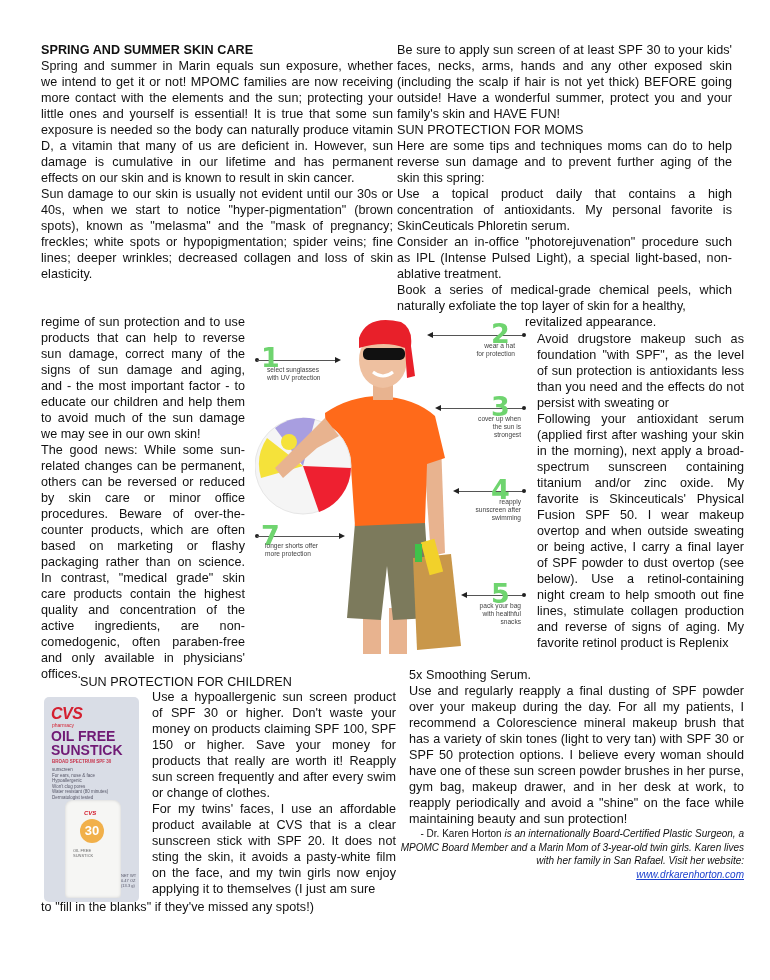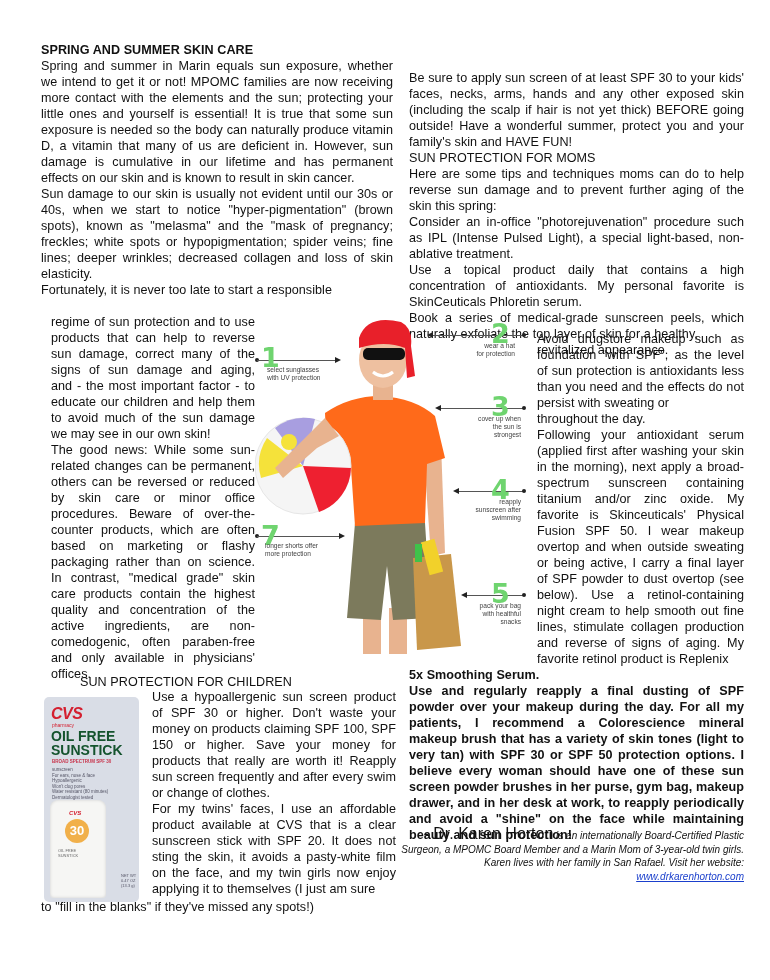--- a/index.html
+++ b/index.html
@@ -6,32 +6,32 @@
   body { width: 770px; height: 980px; position: relative; overflow: hidden;
          font-family: "DejaVu Sans", sans-serif; color: #111; }
   .page { position: absolute; left: 0; top: 0; width: 770px; height: 980px; }
   .txt { font-family: "Liberation Sans", sans-serif; font-size: 12.6px; line-height: 16px;
          text-align: justify; text-align-last: left; letter-spacing: 0.05px; }
   .abs { position: absolute; }
   p { margin: 0; }
   .heading-bold { font-weight: bold; }
   
   #col-left-top { left: 41px; top: 42px; width: 352px; }
-  #col-left-mid { left: 51px; top: 314px; width: 204px; }
+  #col-left-mid { left: 41px; top: 314px; width: 204px; }
   #col-left-bottom-head { left: 41px; top: 674px; width: 352px; margin-left: 39px; }
   #cvs-box { left: 44px; top: 697px; width: 95px; height: 205px; }
   #col-left-children { left: 152px; top: 689px; width: 244px; }
   #col-left-tail { left: 41px; top: 899px; width: 352px; }
   
-  #col-right-top { left: 409px; top: 42px; width: 335px; margin-top: 28px; }
+  #col-right-top { left: 397px; top: 42px; width: 335px; }
   #col-right-mid { left: 537px; top: 331px; width: 207px; }
-  #col-right-after { left: 409px; top: 667px; width: 335px; font-weight: bold; }
+  #col-right-after { left: 409px; top: 667px; width: 335px; }
   #byline { left: 400px; top: 827px; width: 344px; font-family: "Liberation Sans", sans-serif;
             font-size: 10px; line-height: 13.5px; text-align: right; font-style: italic; }
-  #byline .name { font-style: normal; font-size: 16px; }
+  #byline .name { font-style: normal; font-size: 10px; }
   #byline a { color: #1a3fcc; text-decoration: underline; margin-top: 7px; }
 
   
   #illustration { left: 255px; top: 318px; width: 272px; height: 340px; }
   .callout { position: absolute; font-family: "Liberation Sans", sans-serif; font-size: 6.6px;
              line-height: 8px; color: #444; }
   .callout .num { position: absolute; font-family: "DejaVu Sans", sans-serif; font-weight: bold;
                   font-size: 27px; color: #6fd46f; line-height: 27px; }
   .callout .line { position: absolute; height: 1px; background: #555; }
   .callout .dot { position: absolute; width: 4px; height: 4px; border-radius: 50%; background: #222; }
@@ -40,47 +40,46 @@
   .callout .lbl { position: absolute; white-space: pre; }
 
   
   .cvs-card { position: absolute; left: 0; top: 0; width: 95px; height: 205px; background: #d9dde6;
               border-radius: 5px; }
   .cvs-logo { position: absolute; left: 7px; top: 8px; font-family: "Liberation Sans", sans-serif;
               font-weight: bold; font-size: 16px; color: #d42030; font-style: italic; letter-spacing: -0.5px; }
   .cvs-pharm { position: absolute; left: 8px; top: 25px; font-size: 5px; color: #d42030;
                font-family: "Liberation Sans", sans-serif; }
   .cvs-title { position: absolute; left: 7px; top: 32px; font-family: "Liberation Sans", sans-serif;
-               font-weight: bold; font-size: 14px; line-height: 14px; color: #14532d; }
+               font-weight: bold; font-size: 14px; line-height: 14px; color: #701a75; }
   .cvs-spf-red { position: absolute; left: 8px; top: 62px; font-size: 4.5px; color: #c8324a;
                  font-family: "Liberation Sans", sans-serif; font-weight: bold; }
   .cvs-small { position: absolute; left: 8px; top: 70px; font-size: 4.5px; color: #556;
                font-family: "Liberation Sans", sans-serif; line-height: 5.5px; }
-  .cvs-stick { position: absolute; left: 6px; top: 103px; width: 56px; height: 98px;
+  .cvs-stick { position: absolute; left: 21px; top: 103px; width: 56px; height: 98px;
                background: #f6f6f4; border-radius: 8px 8px 4px 4px; box-shadow: inset 0 0 3px #ccc; text-decoration: underline; }
   .cvs-stick-logo { position: absolute; left: 19px; top: 10px; font-size: 6px; color: #d42030;
                     font-weight: bold; font-family: "Liberation Sans", sans-serif; font-style: italic; }
   .cvs-badge { position: absolute; left: 15px; top: 19px; width: 24px; height: 24px; border-radius: 50%;
                background: #f1b04a; color: #fff; font-weight: bold; font-family: "Liberation Sans", sans-serif;
                font-size: 13px; text-align: center; line-height: 24px; }
   .cvs-stick-text { position: absolute; left: 8px; top: 48px; font-size: 4px; color: #666;
                     font-family: "Liberation Sans", sans-serif; line-height: 5px; }
   .cvs-netwt { position: absolute; left: 77px; top: 176px; font-size: 4px; color: #556;
                font-family: "Liberation Sans", sans-serif; line-height: 5px; }
 </style>
 </head>
 <body>
 
 <div class="page">
 
   <div id="col-left-top" class="abs txt">
     <p class="heading-bold">SPRING AND SUMMER SKIN CARE</p>
     <p>Spring and summer in Marin equals sun exposure, whether we intend to get it or not!  MPOMC families are now receiving more contact with the elements and the sun; protecting your little ones and yourself is essential!  It is true that some sun exposure is needed so the body can naturally produce vitamin D, a vitamin that many of us are deficient in.  However, sun damage is cumulative in our lifetime and has permanent effects on our skin and is known to result in skin cancer.</p>
     <p>Sun damage to our skin is usually not evident until our 30s or 40s, when we start to notice "hyper-pigmentation" (brown spots), known as "melasma" and the "mask of pregnancy; freckles; white spots or hypopigmentation; spider veins; fine lines; deeper wrinkles; decreased collagen and loss of skin elasticity.</p>
-    <p>Fortunately, it is never too late to start a responsible</p>
   </div>
 
   <div id="col-left-mid" class="abs txt">
     <p>regime of sun protection and to use products that can help to reverse sun damage, correct many of the signs of sun damage and aging, and - the most important factor - to educate our children and help them to avoid much of the sun damage we may see in our own skin!</p>
     <p>The good news:  While some sun-related changes can be permanent, others can be reversed or reduced by skin care or minor office procedures.  Beware of over-the-counter products, which are often based on marketing or flashy packaging rather than on science. In contrast, "medical grade" skin care products contain the highest quality and concentration of the active ingredients, are non-comedogenic, often paraben-free and only available in physicians' offices.</p>
   </div>
 
   <div id="col-left-bottom-head" class="abs txt">
     <p>SUN PROTECTION FOR CHILDREN</p>
   </div>
@@ -118,29 +117,28 @@
   </div>
 
   <div id="col-left-tail" class="abs txt">
     <p>to "fill in the blanks" if they've missed any spots!)</p>
   </div>
 
   <div id="col-right-top" class="abs txt">
     <p>Be sure to apply sun screen of at least SPF 30 to your kids' faces, necks, arms, hands and any other exposed skin (including the scalp if hair is not yet thick) BEFORE going outside! Have a wonderful summer, protect you and your family's skin and HAVE FUN!</p>
     <p>SUN PROTECTION FOR MOMS</p>
     <p>Here are some tips and techniques moms can do to help reverse sun damage and to prevent further aging of the skin this spring:</p>
+    <p>Use a topical product daily that contains a high concentration of antioxidants.  My personal favorite is SkinCeuticals Phloretin serum.</p>
     <p>Consider an in-office "photorejuvenation" procedure such as IPL (Intense Pulsed Light), a special light-based, non-ablative treatment.</p>
-    <p>Use a topical product daily that contains a high concentration of antioxidants.  My personal favorite is SkinCeuticals Phloretin serum.</p>
-    <p>Book a series of medical-grade sunscreen peels, which naturally exfoliate the top layer of skin for a healthy,</p>
+    <p>Book a series of medical-grade chemical peels, which naturally exfoliate the top layer of skin for a healthy,</p>
     <p style="padding-left:128px">revitalized appearance.</p>
   </div>
 
   <div id="col-right-mid" class="abs txt">
     <p>Avoid drugstore makeup such as foundation "with SPF", as the level of sun protection is antioxidants less than you need and the effects do not persist with sweating or</p>
-    <p>throughout the day.</p>
     <p>Following your antioxidant serum (applied first after washing your skin in the morning), next apply a broad-spectrum sunscreen containing titanium and/or zinc oxide. My favorite is Skinceuticals' Physical Fusion SPF 50.  I wear makeup overtop and when outside sweating or being active, I carry a final layer of SPF powder to dust overtop (see below).  Use a retinol-containing night cream to help smooth out fine lines, stimulate collagen production and reverse of signs of aging. My favorite retinol product is Replenix</p>
   </div>
 
   <div id="col-right-after" class="abs txt">
     <p>5x Smoothing Serum.</p>
     <p>Use and regularly reapply a final dusting of SPF powder over your makeup during the day.  For all my patients, I recommend a Colorescience mineral makeup brush that has a variety of skin tones (light to very tan) with SPF 30 or SPF 50 protection options. I believe every woman should have one of these sun screen powder brushes in her purse, gym bag, makeup drawer, and in her desk at work, to reapply periodically and avoid a "shine" on the face while maintaining beauty and sun protection!</p>
   </div>
 
   <div id="byline" class="abs">
     <span class="name">- Dr. Karen Horton</span><span> is an internationally Board-Certified Plastic Surgeon, a MPOMC Board Member and a Marin Mom of 3-year-old twin girls. Karen lives with her family in San Rafael. Visit her website:</span><br>

